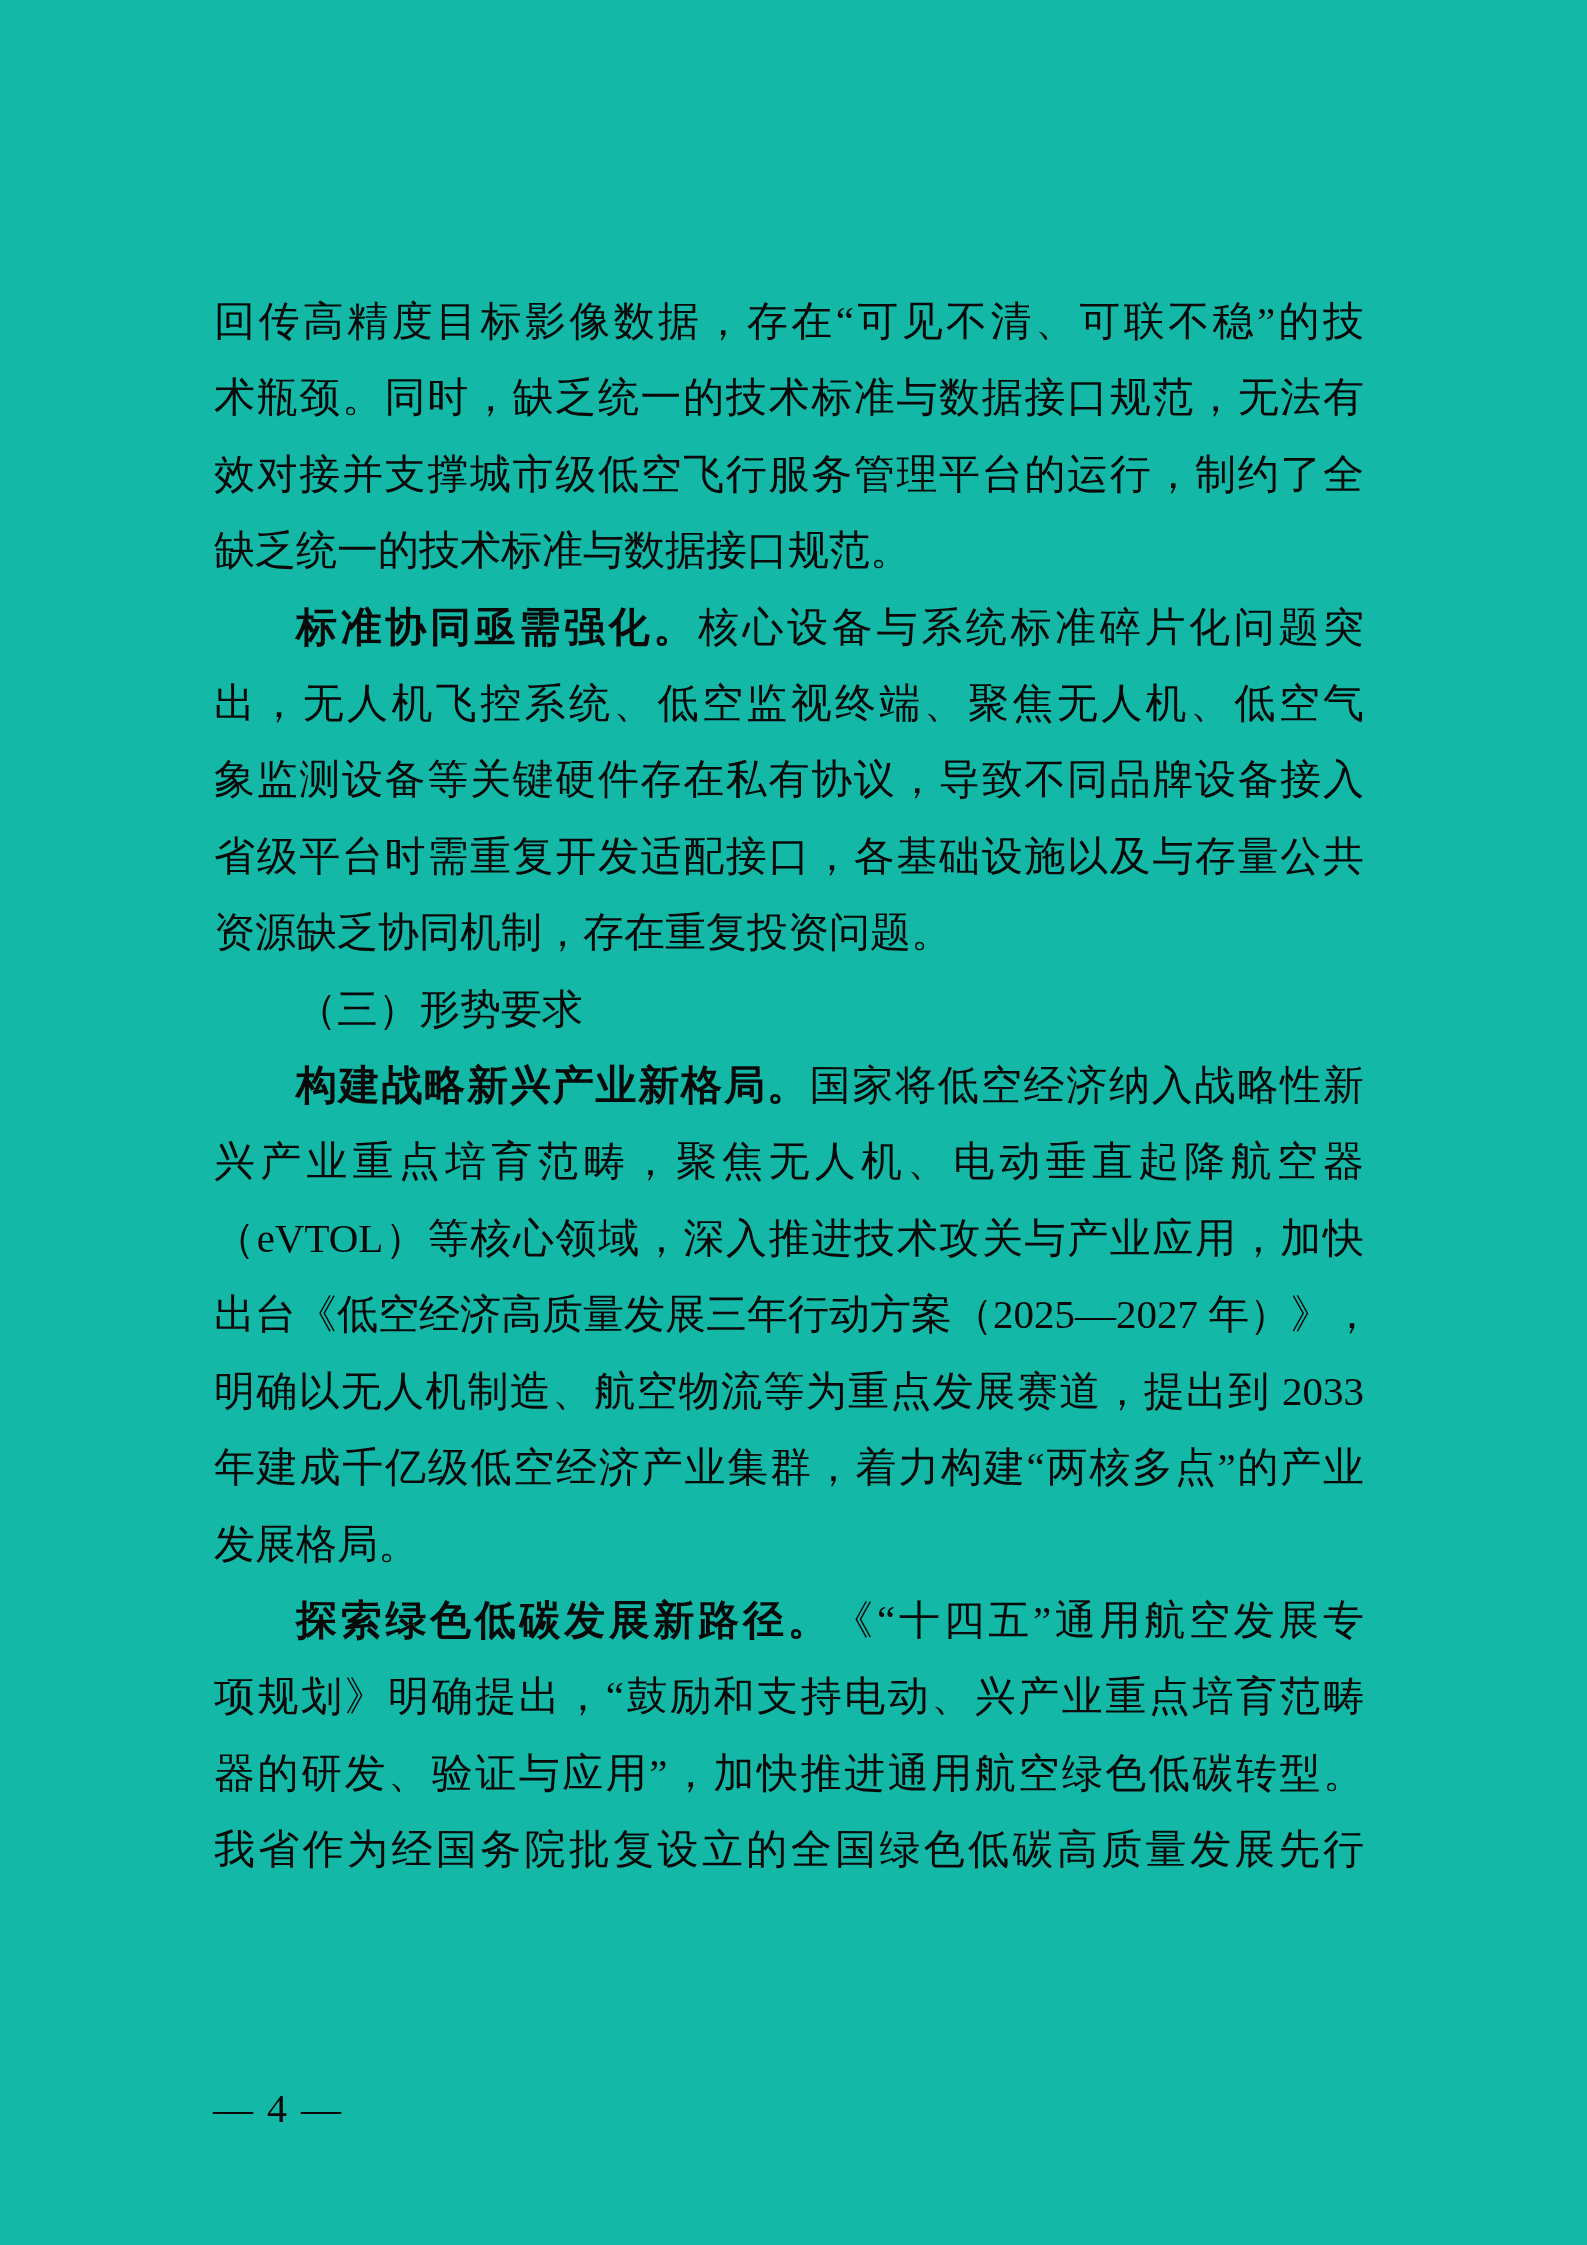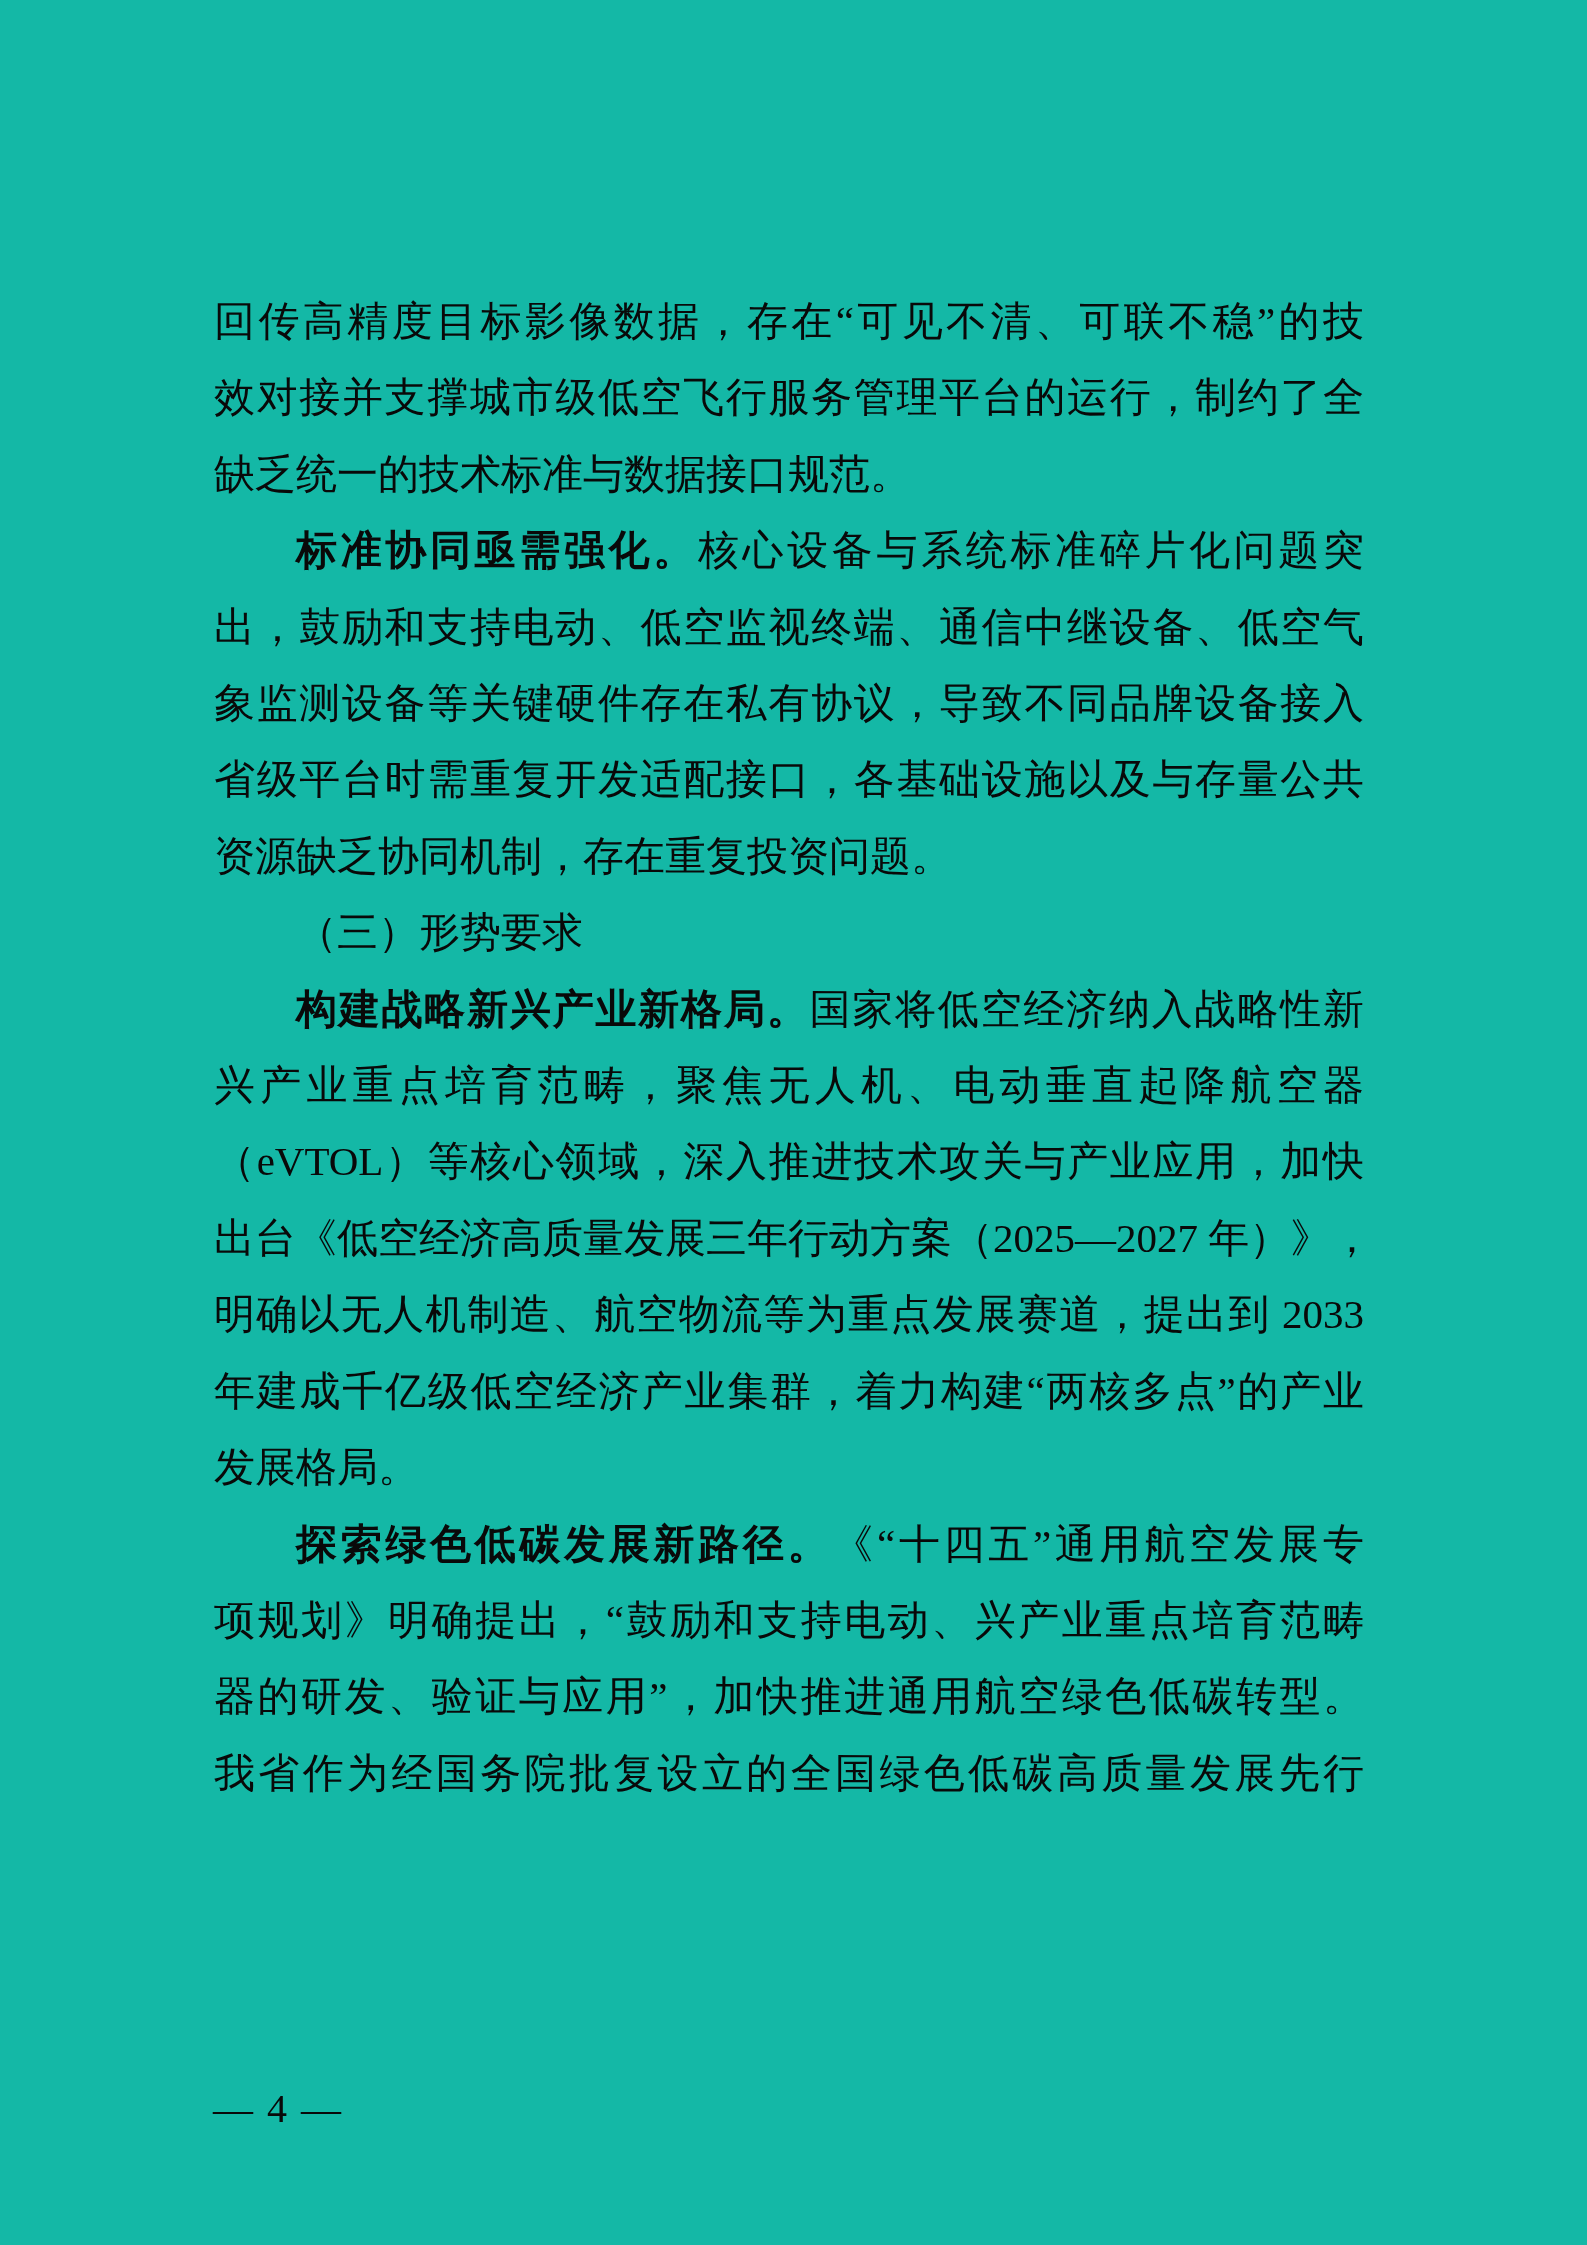--- a/index.html
+++ b/index.html
@@ -44,24 +44,25 @@
     line-height: 46px;
     letter-spacing: 2px;
   }
 </style>
 </head>
 <body>
 
 <div class="page">
   <div class="doc-body">
       <div class="line jst"><span class="">回传高精度目标影像数据，存在“可见不清、可联不稳”的技</span></div>
+      <div class="line jst"><span class="">术瓶颈。同时，缺乏统一的技术标准与数据接口规范，无法有</span></div>
       <div class="line jst"><span class="">效对接并支撑城市级低空飞行服务管理平台的运行，制约了全</span></div>
       <div class="line"><span class="">缺乏统一的技术标准与数据接口规范。</span></div>
       <div class="line jst ind"><span class="b">标准协同亟需强化。</span><span class="">核心设备与系统标准碎片化问题突</span></div>
-      <div class="line jst"><span class="">出，鼓励和支持电动、低空监视终端、通信中继设备、低空气</span></div>
+      <div class="line jst"><span class="">出，无人机飞控系统、低空监视终端、聚焦无人机、低空气</span></div>
       <div class="line jst"><span class="">象监测设备等关键硬件存在私有协议，导致不同品牌设备接入</span></div>
       <div class="line jst"><span class="">省级平台时需重复开发适配接口，各基础设施以及与存量公共</span></div>
       <div class="line"><span class="">资源缺乏协同机制，存在重复投资问题。</span></div>
       <div class="line ind"><span class=" k">（三）形势要求</span></div>
       <div class="line jst ind"><span class="b">构建战略新兴产业新格局。</span><span class="">国家将低空经济纳入战略性新</span></div>
       <div class="line jst"><span class="">兴产业重点培育范畴，聚焦无人机、电动垂直起降航空器</span></div>
       <div class="line jst"><span class="">（eVTOL）等核心领域，深入推进技术攻关与产业应用，加快</span></div>
       <div class="line jst"><span class="">出台《低空经济高质量发展三年行动方案（2025—2027 年）》，</span></div>
       <div class="line jst"><span class="">明确以无人机制造、航空物流等为重点发展赛道，提出到 2033</span></div>
       <div class="line jst"><span class="">年建成千亿级低空经济产业集群，着力构建“两核多点”的产业</span></div>

